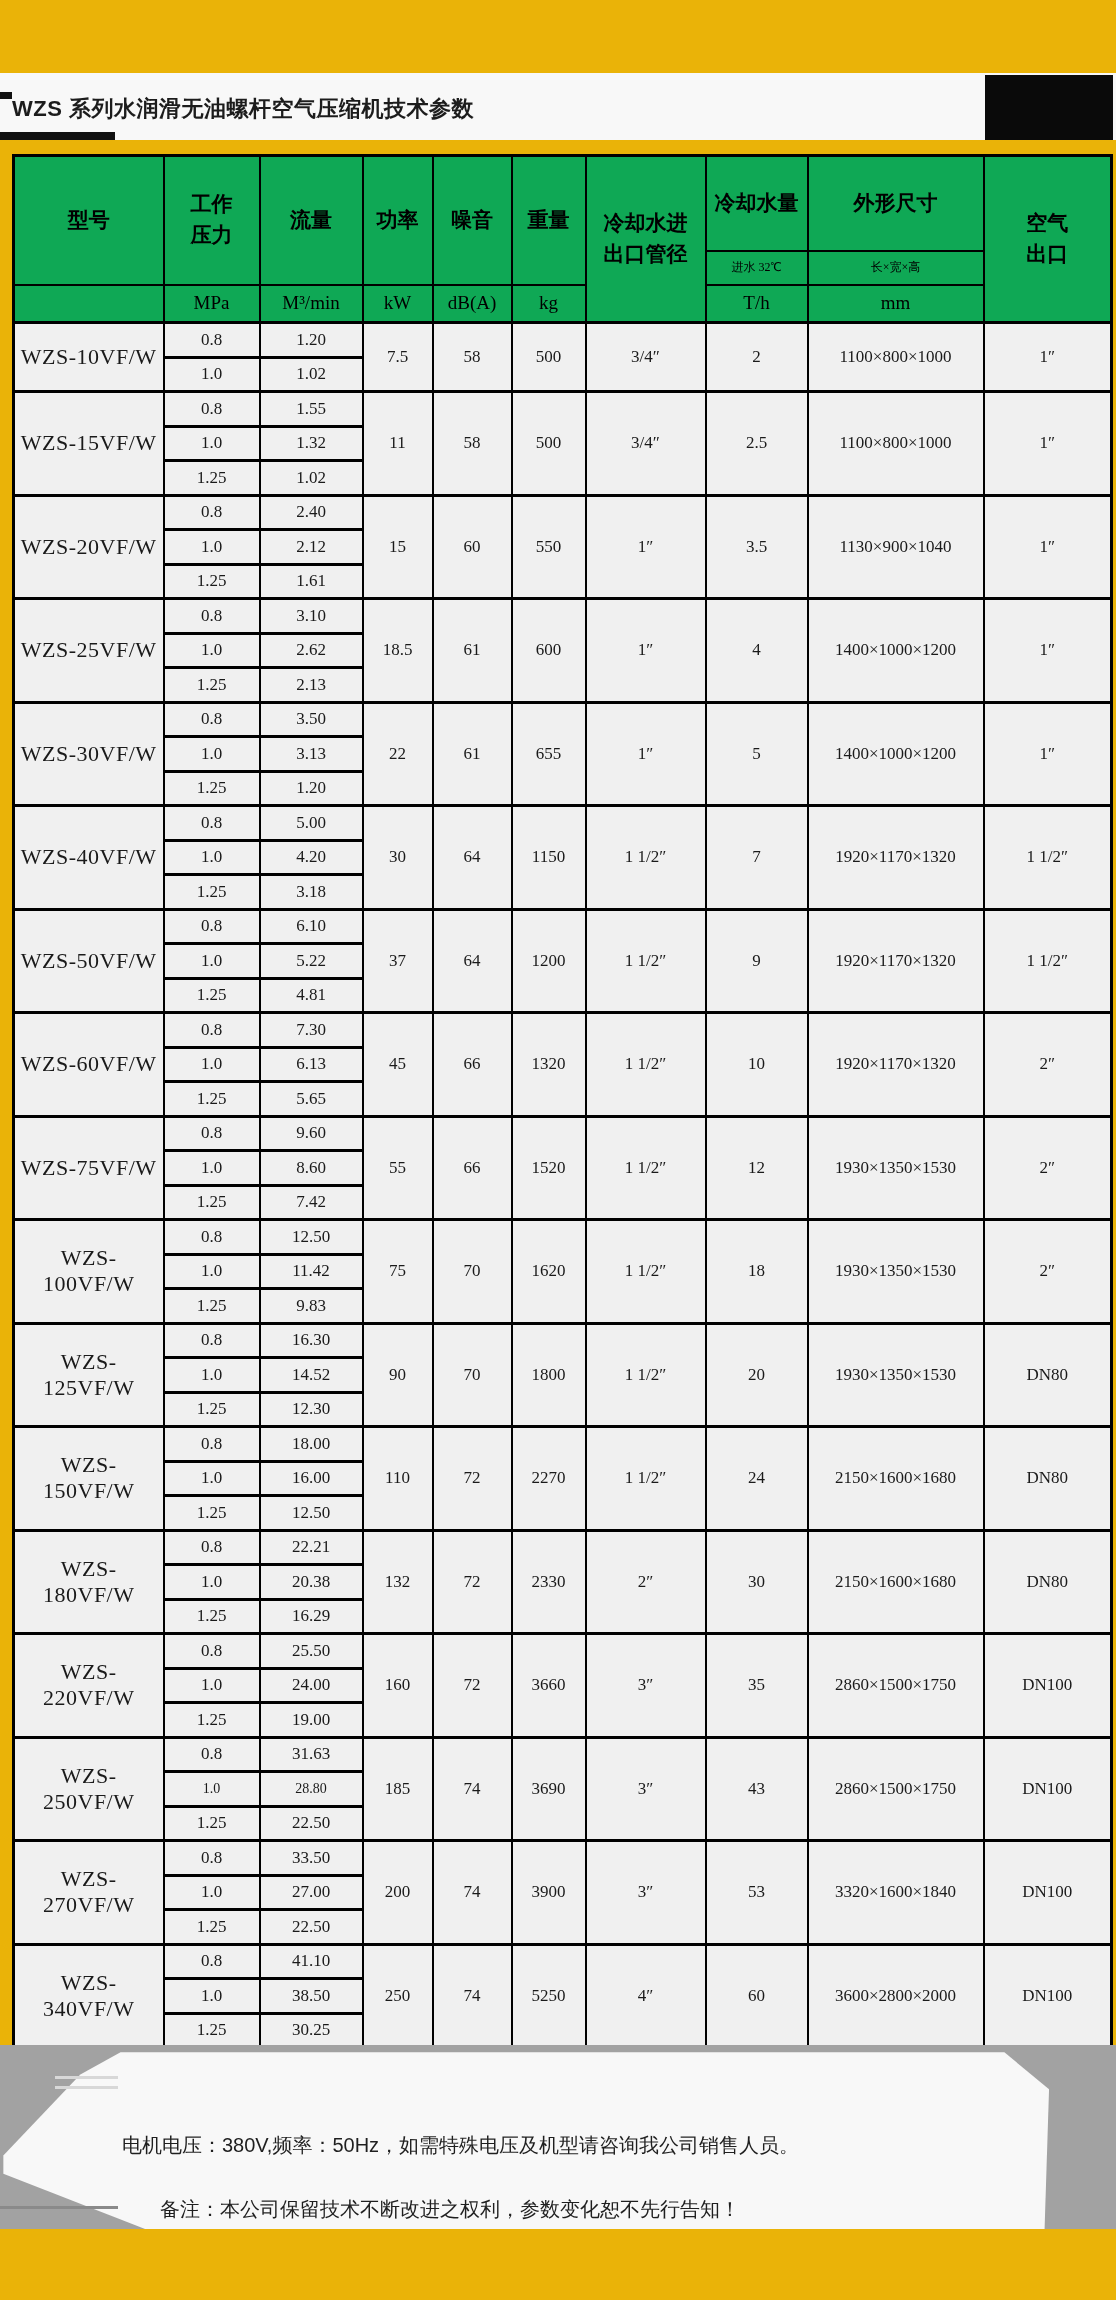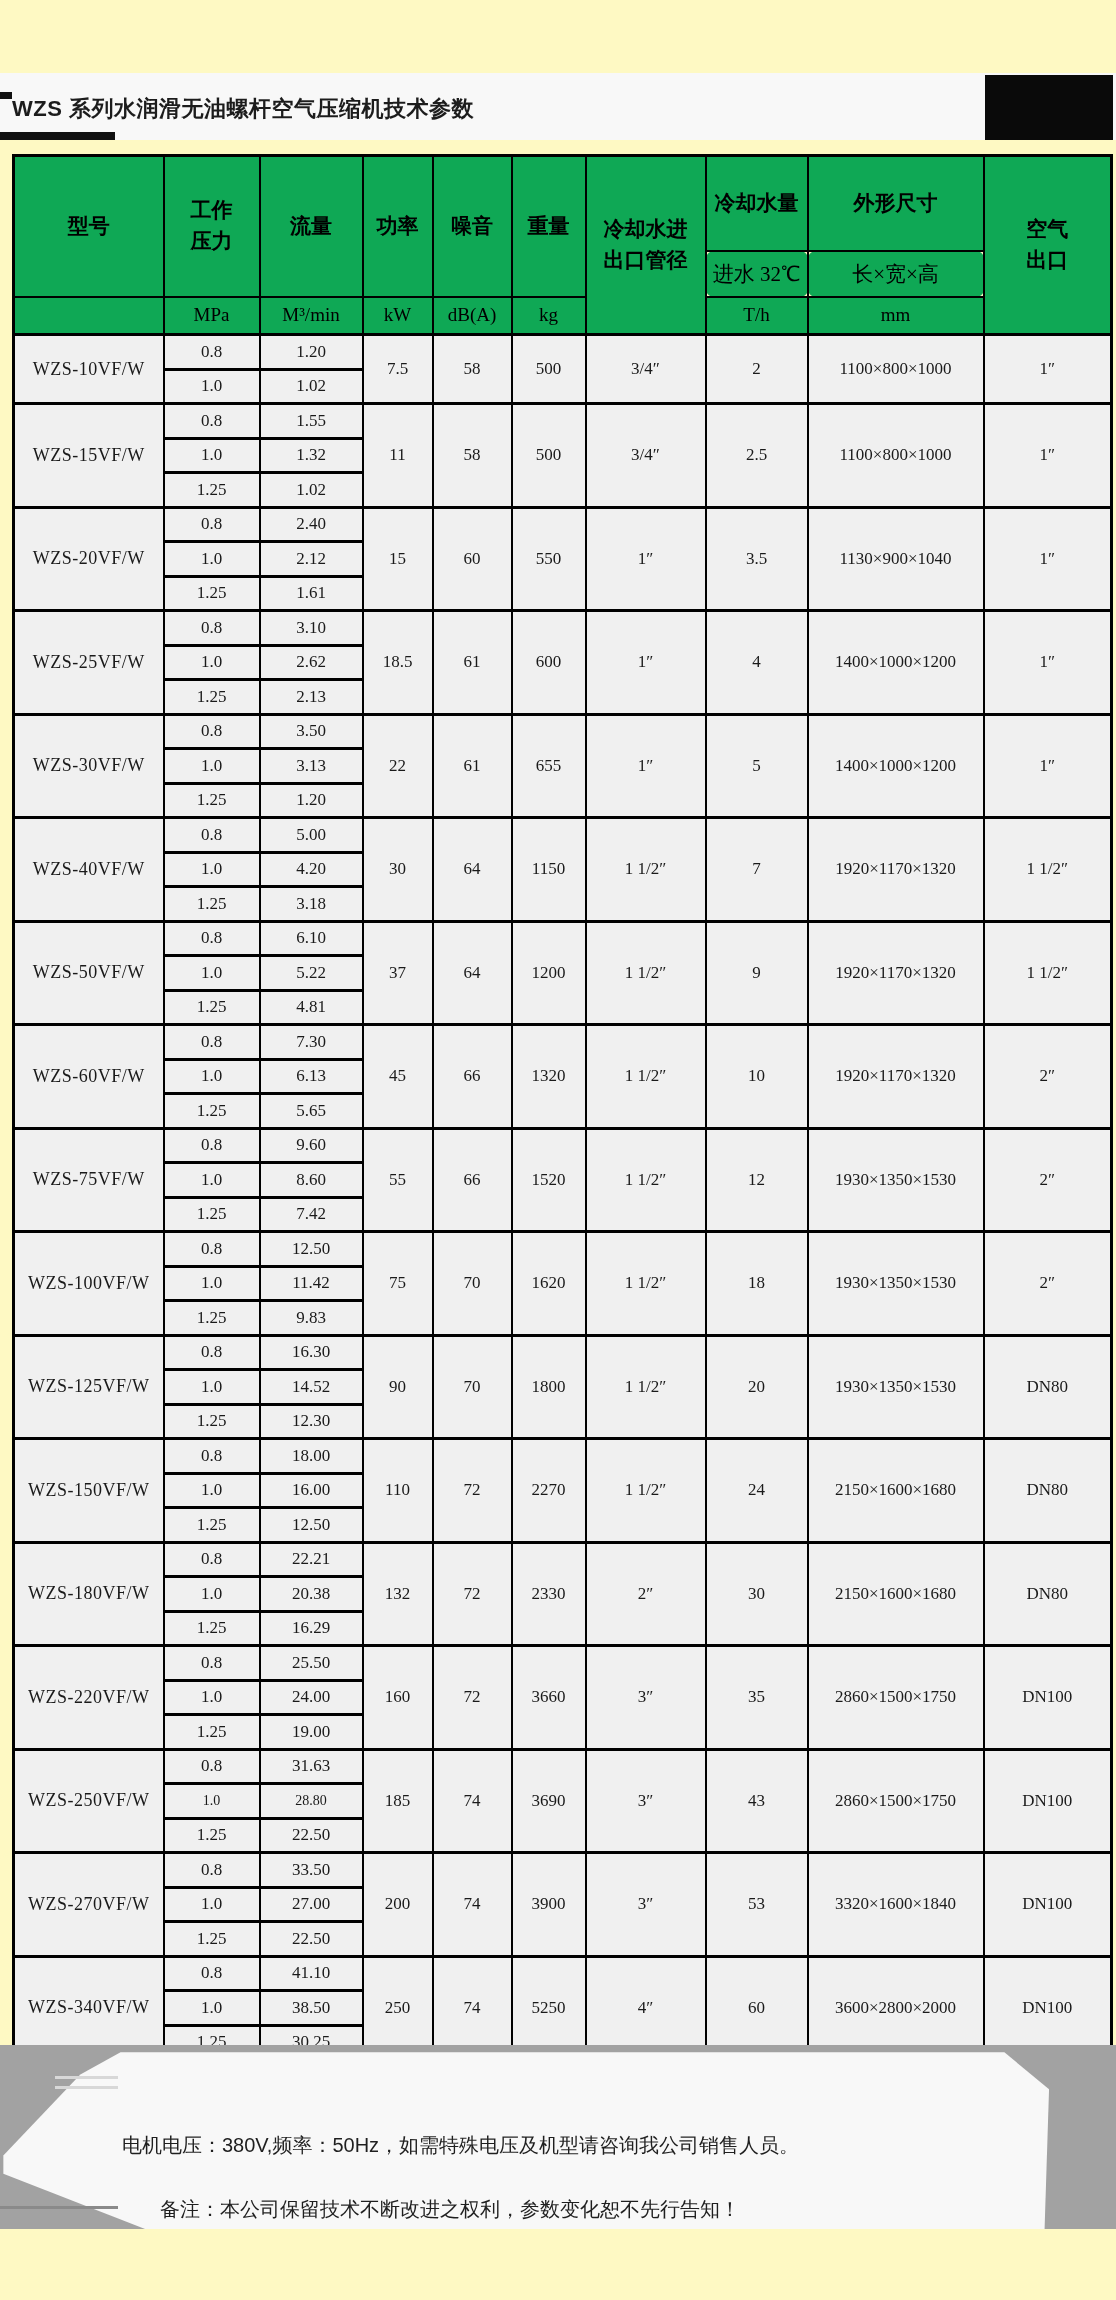--- a/index.html
+++ b/index.html
@@ -1,19 +1,19 @@
 <!DOCTYPE html>
 <html><head>
 <meta charset="utf-8">
 <style>
   * { margin: 0; padding: 0; box-sizing: border-box; }
   body { background: #ffffff; font-family: "Liberation Sans", sans-serif; }
   #page {
     position: relative; width: 1116px; height: 2300px;
-    background: #fef9c3; overflow: hidden;
+    background: #eab308; overflow: hidden;
   }
   
   .title-strip {
     position: absolute; left: 0; top: 73px; width: 1116px; height: 67px;
     background: #f8f8f8;
   }
   .title-text {
     position: absolute; left: 12px; top: 94px;
     font-size: 22px; font-weight: bold; color: #1c1c1c;
     letter-spacing: 0.5px; white-space: nowrap;
@@ -29,25 +29,25 @@
     width: 1098px; border-collapse: collapse; table-layout: fixed;
     border: 3px solid #000;
     font-family: "Liberation Serif", serif;
   }
   table.spec th, table.spec td {
     border: 2px solid #000; text-align: center; vertical-align: middle;
     padding: 0 2px; overflow: hidden;
   }
   thead th { background: #0fa855; color: #000; font-weight: bold; }
   thead tr.band1 th { height: 95px; font-size: 21px; }
-  thead tr.band2 th { height: 46px; font-size: 21px; font-weight: normal; border-radius: 8px; }
+  thead tr.band2 th { height: 34px; font-size: 12px; font-weight: normal; }
   thead tr.band3 th { height: 38px; font-size: 19px; font-weight: normal; }
   thead th .hline { line-height: 1.5; }
   tbody td { background: #f0f0f0; color: #1a1a1a; font-size: 17px; height: 34.5px; }
-  tbody td.model { font-size: 18px; letter-spacing: 0.5px; }
+  tbody td.model { font-size: 22px; letter-spacing: 0.5px; }
   tbody tr.block-start td { border-top: 3px solid #000; }
   tbody td.sub { border-top: 3px solid #000; }
   tbody td.small { font-size: 14px; }
 
   
   .note-band {
     position: absolute; left: 0; top: 2045px; width: 1116px; height: 184px;
     background: #a2a2a2;
   }
   .note-panel {

